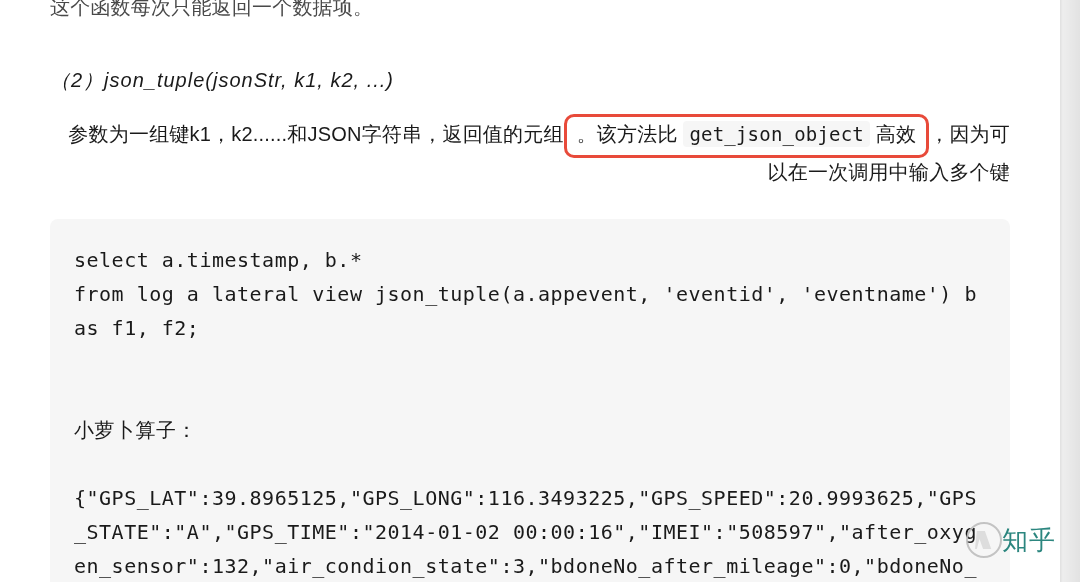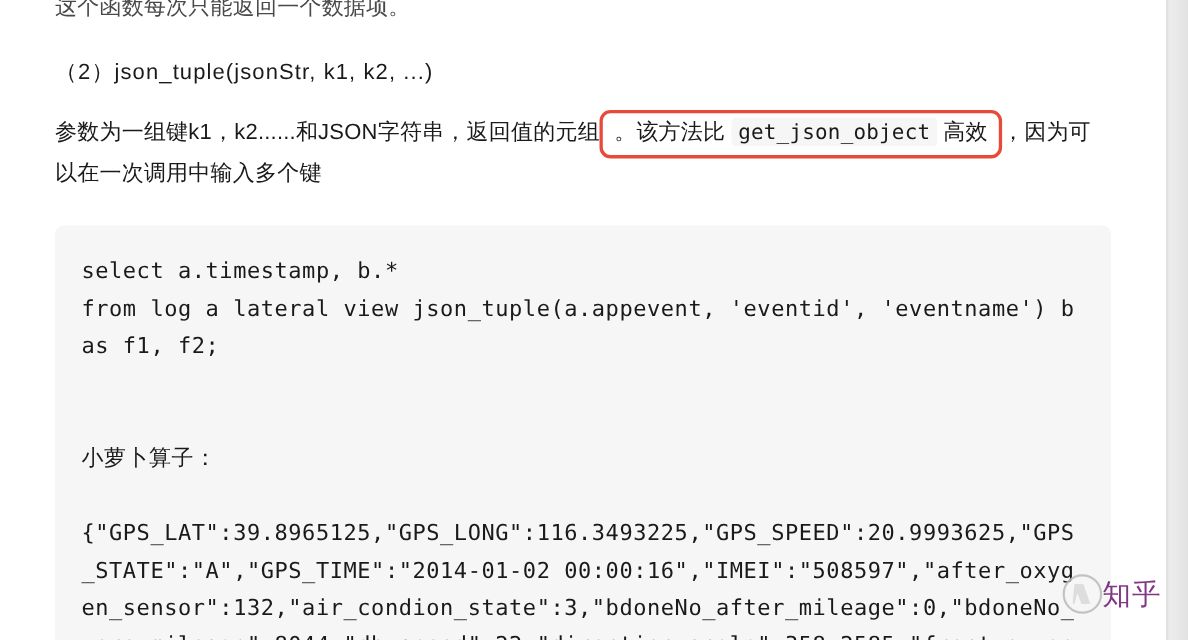--- a/index.html
+++ b/index.html
@@ -32,25 +32,27 @@
     font-size: 20px;
     line-height: 1.9;
     color: #1a1a1a;
     letter-spacing: 0.2px;
   }
   .cut-top {
     margin-top: 8px;
     color: #494949;
   }
   .subhead {
-    margin-top: 21px;
+    margin-top: 35px;
     letter-spacing: 1px;
+    font-style: italic;
   }
   .para {
     margin-top: 16px;
+    text-align: right;
   }
   .inline-code {
     font-family: ui-monospace, SFMono-Regular, Menlo, Consolas, monospace;
     background: #f6f6f6;
     padding: 2px 6px;
     border-radius: 4px;
     font-size: 19px;
   }
   .highlight-box {
     display: inline;
@@ -79,21 +81,21 @@
     height: 100%;
     background: linear-gradient(to right, rgba(0,0,0,0) 0%, rgba(0,0,0,0.05) 100%);
     pointer-events: none;
   }
   .watermark {
     position: absolute;
     right: 24px;
     bottom: 24px;
     display: flex;
     align-items: center;
-    color: #701a75;
+    color: #0f766e;
     font-size: 26px;
     letter-spacing: 1px;
     opacity: 0.88;
     pointer-events: none;
     font-weight: 500;
   }
   .watermark .logo {
     position: relative;
     width: 36px;
     height: 36px;

